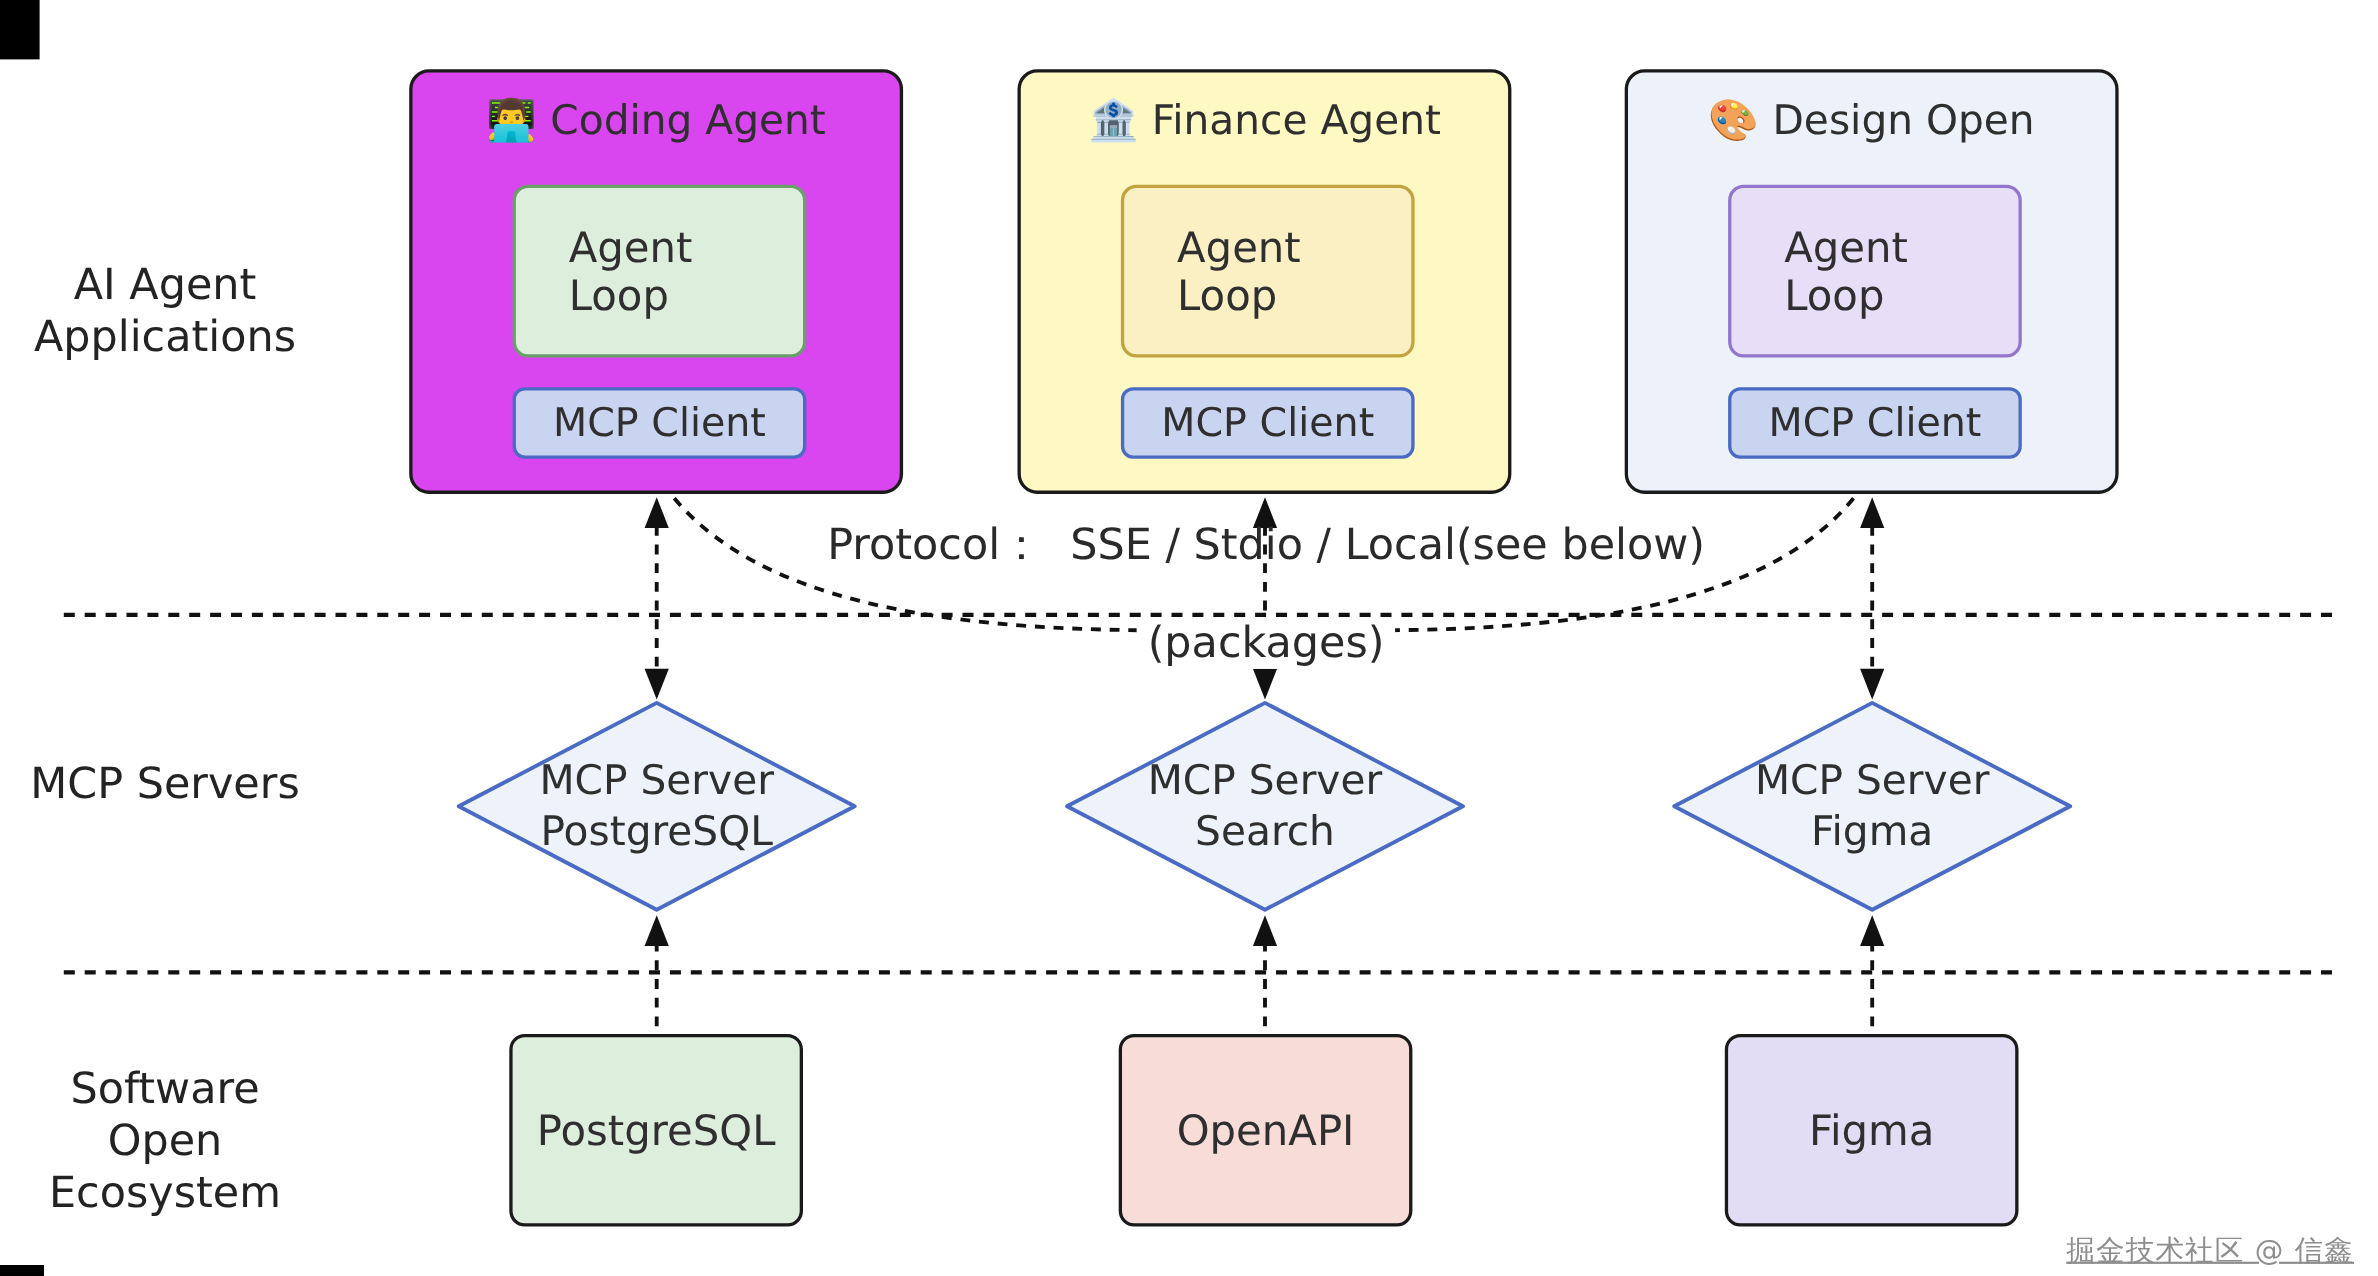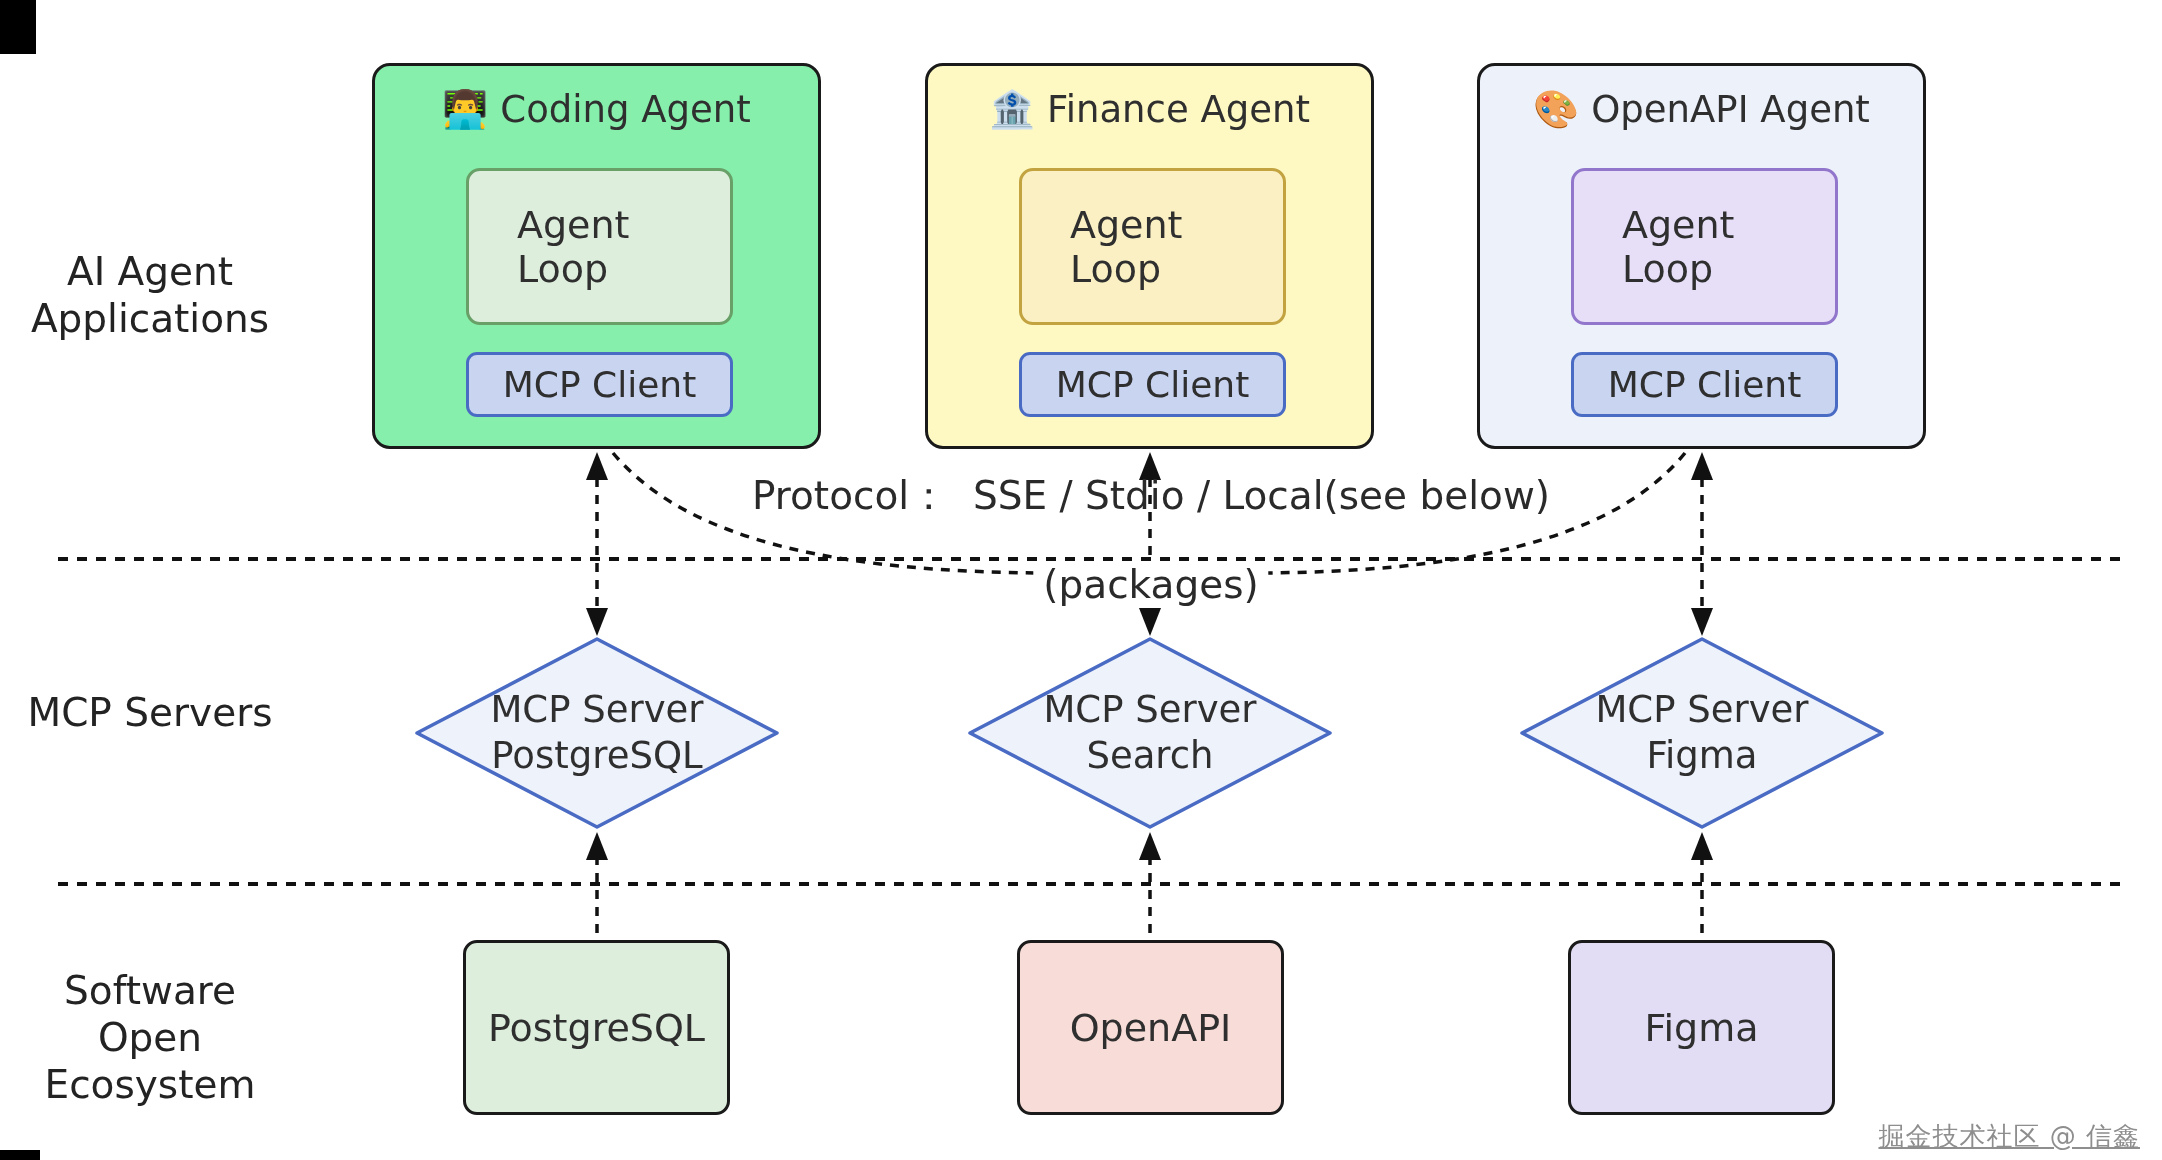--- a/index.html
+++ b/index.html
@@ -68,51 +68,51 @@
     <g>
       <line x1="1702" y1="856" x2="1702" y2="936" stroke="#111" stroke-width="3.5" stroke-dasharray="9 8"></line>
       <polygon points="1702,832 1691,860 1713,860" fill="#111"></polygon>
     </g>
 
     <polygon points="417,733 597,639 777,733 597,827" stroke-width="3.5" stroke-linejoin="round" fill="#eef2fb" stroke="#4a6bc4"></polygon>
     <polygon points="970,733 1150,639 1330,733 1150,827" stroke-width="3.5" stroke-linejoin="round" fill="#eef2fb" stroke="#4a6bc4"></polygon>
     <polygon points="1522,733 1702,639 1882,733 1702,827" stroke-width="3.5" stroke-linejoin="round" fill="#eef2fb" stroke="#4a6bc4"></polygon>
   </svg>
 
-  <div class="abs row-label" style="left:0; top:248px;">
+  <div class="abs row-label" style="left:0; top:236px;">
     <div>AI Agent</div>
     <div>Applications</div>
   </div>
   <div class="abs row-label" style="left:0; top:689px;">
     <div>MCP Servers</div>
   </div>
   <div class="abs row-label" style="left:0; top:967px;">
     <div>Software</div>
     <div>Open Ecosystem</div>
   </div>
 
-  <div class="abs agent-card" style="left: 372px; top: 63px; background: #86efac; border-color: rgb(26, 26, 26);">
+  <div class="abs agent-card" style="left: 372px; top: 63px; background: #d946ef; border-color: rgb(26, 26, 26);">
     <div class="card-title">
       <span class="emoji">👨‍💻</span><span>Coding Agent</span>
     </div>
     <div class="agent-loop" style="background: rgb(221, 238, 221); border-color: rgb(104, 160, 104);">Agent Loop</div>
     <div class="mcp-client" style="background: rgb(201, 212, 240); border-color: rgb(74, 107, 196);">MCP Client</div>
   </div>
 
   <div class="abs agent-card" style="left: 925px; top: 63px; background: #fef9c3; border-color: rgb(26, 26, 26);">
     <div class="card-title">
       <span class="emoji">🏦</span><span>Finance Agent</span>
     </div>
     <div class="agent-loop" style="background: rgb(250, 240, 196); border-color: rgb(194, 163, 64);">Agent Loop</div>
     <div class="mcp-client" style="background: rgb(201, 212, 240); border-color: rgb(74, 107, 196);">MCP Client</div>
   </div>
 
   <div class="abs agent-card" style="left: 1477px; top: 63px; background: rgb(237, 241, 250); border-color: rgb(26, 26, 26);">
     <div class="card-title">
-      <span class="emoji">🎨</span><span>OpenAPI Agent</span>
+      <span class="emoji">🎨</span><span>Design Open</span>
     </div>
     <div class="agent-loop" style="background: rgb(231, 223, 248); border-color: rgb(145, 118, 204);">Agent Loop</div>
     <div class="mcp-client" style="background: rgb(201, 212, 240); border-color: rgb(74, 107, 196);">MCP Client</div>
   </div>
 
   <div class="abs protocol" style="left:1151px; top:474px;">Protocol：  SSE / Stdio / Local(see below)</div>
   <div class="abs packages" style="left:1151px; top:562px;">(packages)</div>
 
   <div class="abs diamond-label" style="left:597px; top:733px;">
     <div>MCP Server</div>

